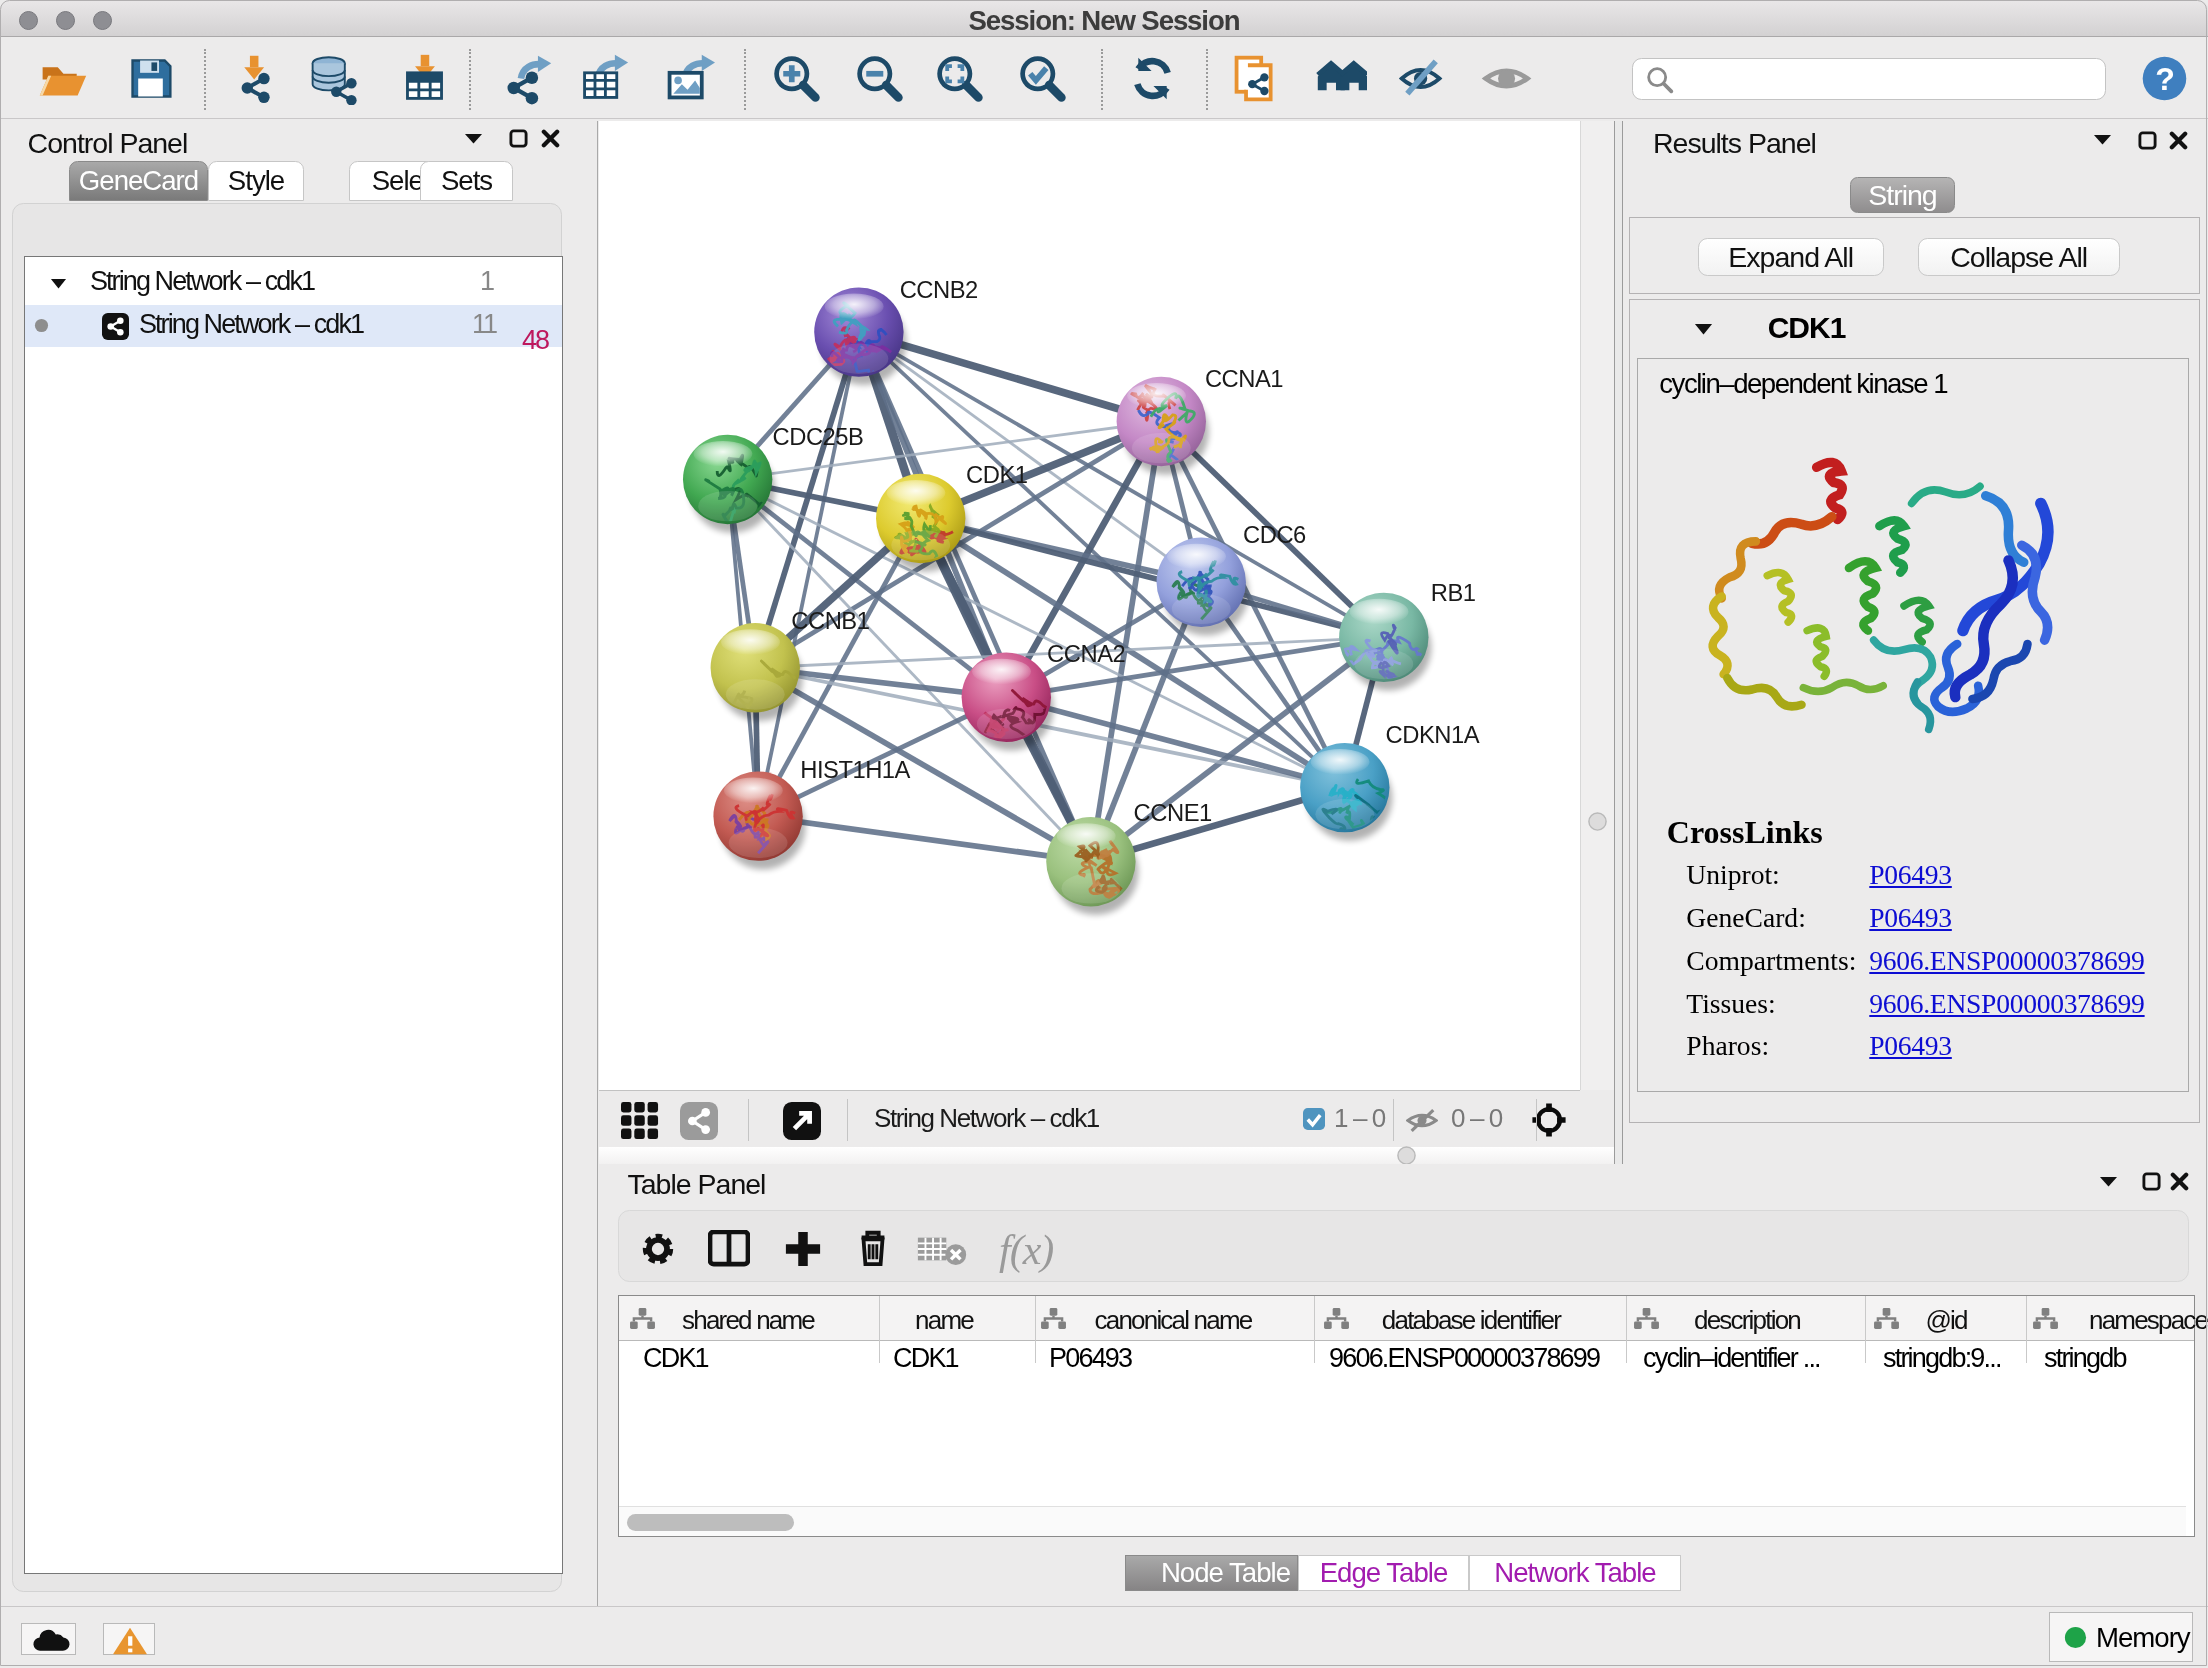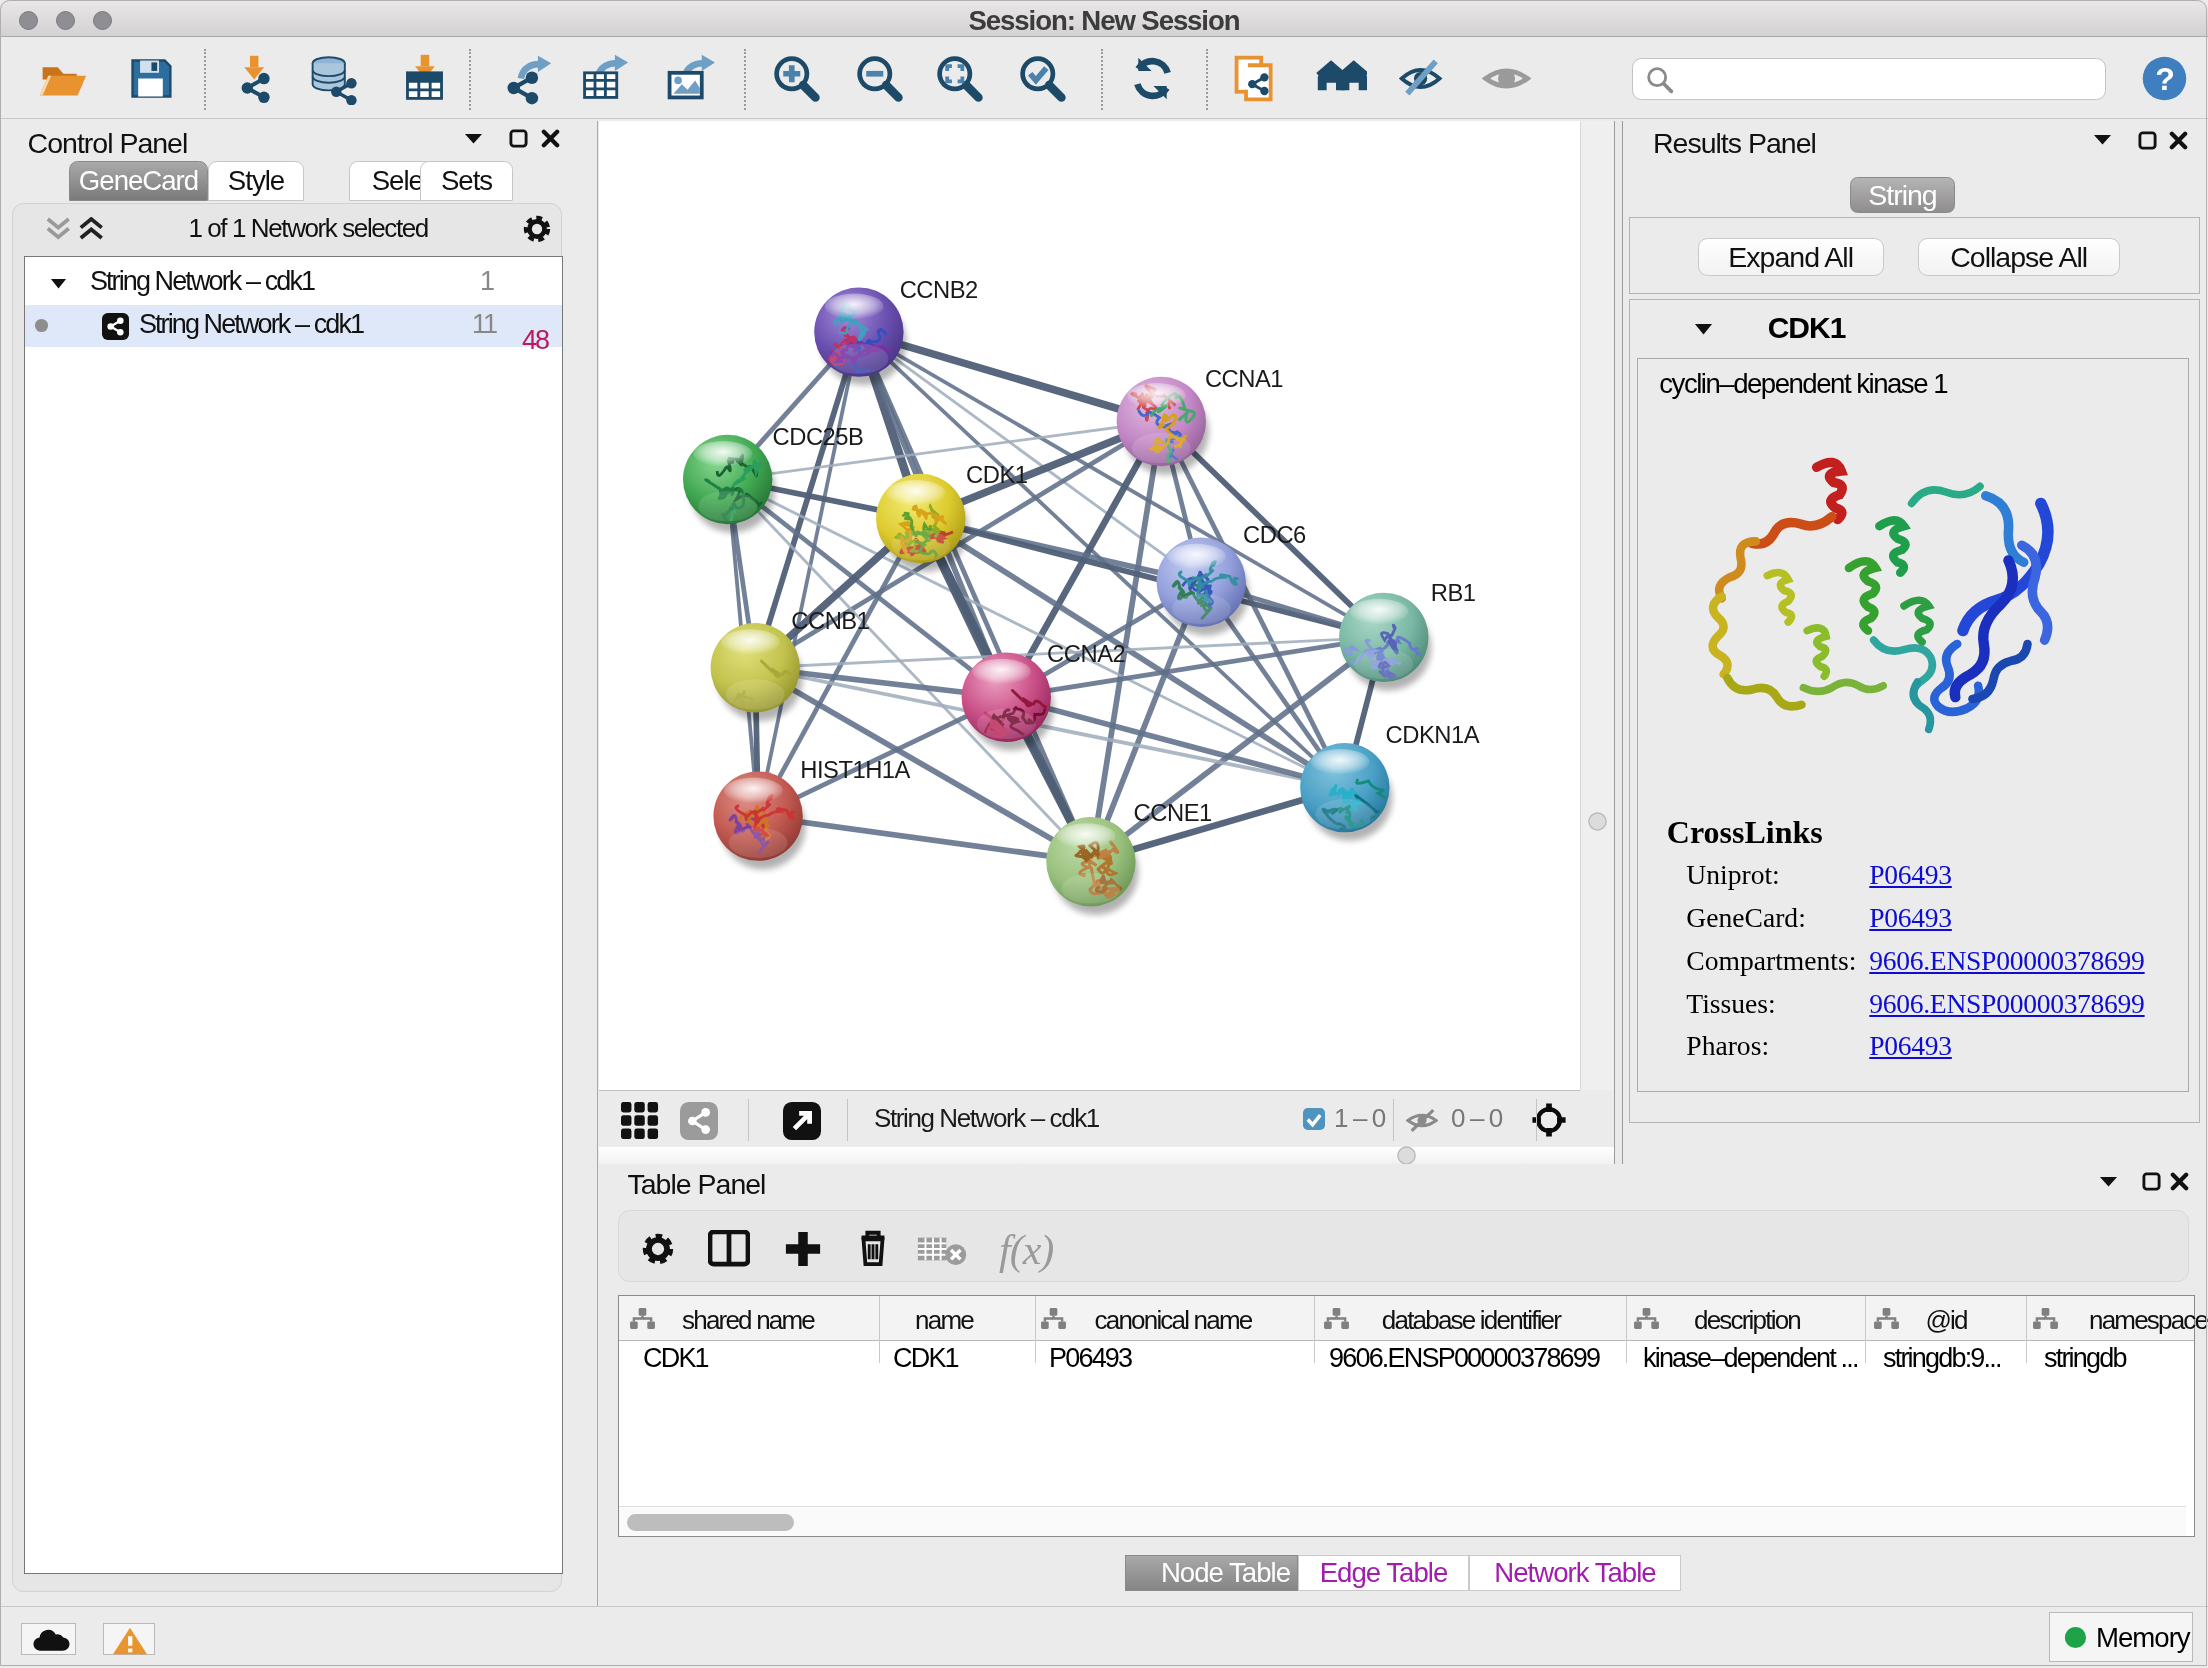--- a/index.html
+++ b/index.html
@@ -203,33 +203,20 @@
       <rect x="2" y="2" width="16" height="16" rx="3" fill="none" stroke="#111" stroke-width="3"></rect>
     </svg>
     <svg class="abs" style="left:541px; top:7.6px;" width="19" height="19" viewBox="0 0 20 20" xmlns="http://www.w3.org/2000/svg">
       <path d="M3,3 L17,17 M17,3 L3,17" stroke="#111" stroke-width="4.5" stroke-linecap="round"></path>
     </svg>
   <div class="tab tabsel abs" style="left:69px; width:139px;">GeneCard</div>
   <div class="tab abs" style="left:208px; width:96px;">Style</div>
   <div class="tab abs" style="left:304px; width:116px;margin-left:45px;">Select</div>
   <div class="tab abs" style="left:420px; width:93px;">Sets</div>
   <div id="cbox" class="abs">
-    <div id="netbar1" class="abs">
-        <svg class="abs" style="left:31px; top:13.3px;" width="28.5" height="25" viewBox="0 0 30 26" xmlns="http://www.w3.org/2000/svg">
-          <path d="M4,2 l11,9 l11,-9 M4,12 l11,9 l11,-9" fill="none" stroke="#9a9a9a" stroke-width="4"></path>
-        </svg>
-        <svg class="abs" style="left:64px; top:13.3px;" width="28.5" height="25" viewBox="0 0 30 26" xmlns="http://www.w3.org/2000/svg">
-          <path d="M4,11 l11,-9 l11,9 M4,22 l11,-9 l11,9" fill="none" stroke="#222" stroke-width="4"></path>
-        </svg>
-        <svg class="abs" style="left:508px; top:8.6px;" width="32" height="32" viewBox="0 0 34 34" xmlns="http://www.w3.org/2000/svg">
-          <circle cx="17" cy="17" r="10.5" fill="none" stroke="#111" stroke-width="7" stroke-dasharray="5.5 4.2"></circle>
-          <circle cx="17" cy="17" r="8" fill="none" stroke="#111" stroke-width="5"></circle>
-        </svg>
-        <span class="abs" style="left:175px; top:8.6px;">1 of 1 Network selected</span>
-      </div>
     <div id="netlist" class="abs">
       <div class="lrow abs" style="top:5.7px;">
           <svg class="abs" style="left:25px; top:15px;" width="17" height="11.4" viewBox="0 0 18 12" xmlns="http://www.w3.org/2000/svg">
             <path d="M1,1 h16 l-8,10 z" fill="#111"></path>
           </svg>
         <span class="abs" style="left:65px; top:3.8px;">String Network – cdk1</span>
         <span class="abs" style="left:455px; top:3.8px; color:#888;">1</span>
       </div>
       <div class="lrow rowsel abs" style="top:48px;">
           <svg class="abs" style="left:9.5px; top:13.3px;" width="15" height="15" viewBox="0 0 16 16" xmlns="http://www.w3.org/2000/svg">
@@ -751,21 +738,21 @@
       <div class="colsep abs" style="left:695px;"></div>
       <div class="colsep abs" style="left:1007px;"></div>
       <div class="colsep abs" style="left:1246px;"></div>
       <div class="colsep abs" style="left:1407px;"></div>
     </div>
     <div class="abs" style="left:0; top:47px; width:100%; height:34px; font-size:27px;">
       <span class="abs" style="left:24px;">CDK1</span>
       <span class="abs" style="left:274px;">CDK1</span>
       <span class="abs" style="left:430px;">P06493</span>
       <span class="abs" style="left:710px;">9606.ENSP00000378699</span>
-      <span class="abs" style="left:1024px;">kinase–dependent ...</span>
+      <span class="abs" style="left:1024px;">cyclin–identifier ...</span>
       <span class="abs" style="left:1264px;">stringdb:9...</span>
       <span class="abs" style="left:1425px;">stringdb</span>
     </div>
     <div id="tscroll" class="abs">
       <div class="abs" style="left:7.6px; top:6.7px; width:167px; height:17px; background:#bdbdbd; border-radius:8.6px;"></div>
     </div>
   </div>
   <div class="btab btabsel abs" style="left:526px; width:173px; line-height:34px;padding-left:28px;">Node Table</div>
   <div class="btab abs" style="left:699px; width:171px; line-height:34px;">Edge Table</div>
   <div class="btab abs" style="left:870px; width:212px; line-height:34px;">Network Table</div>

